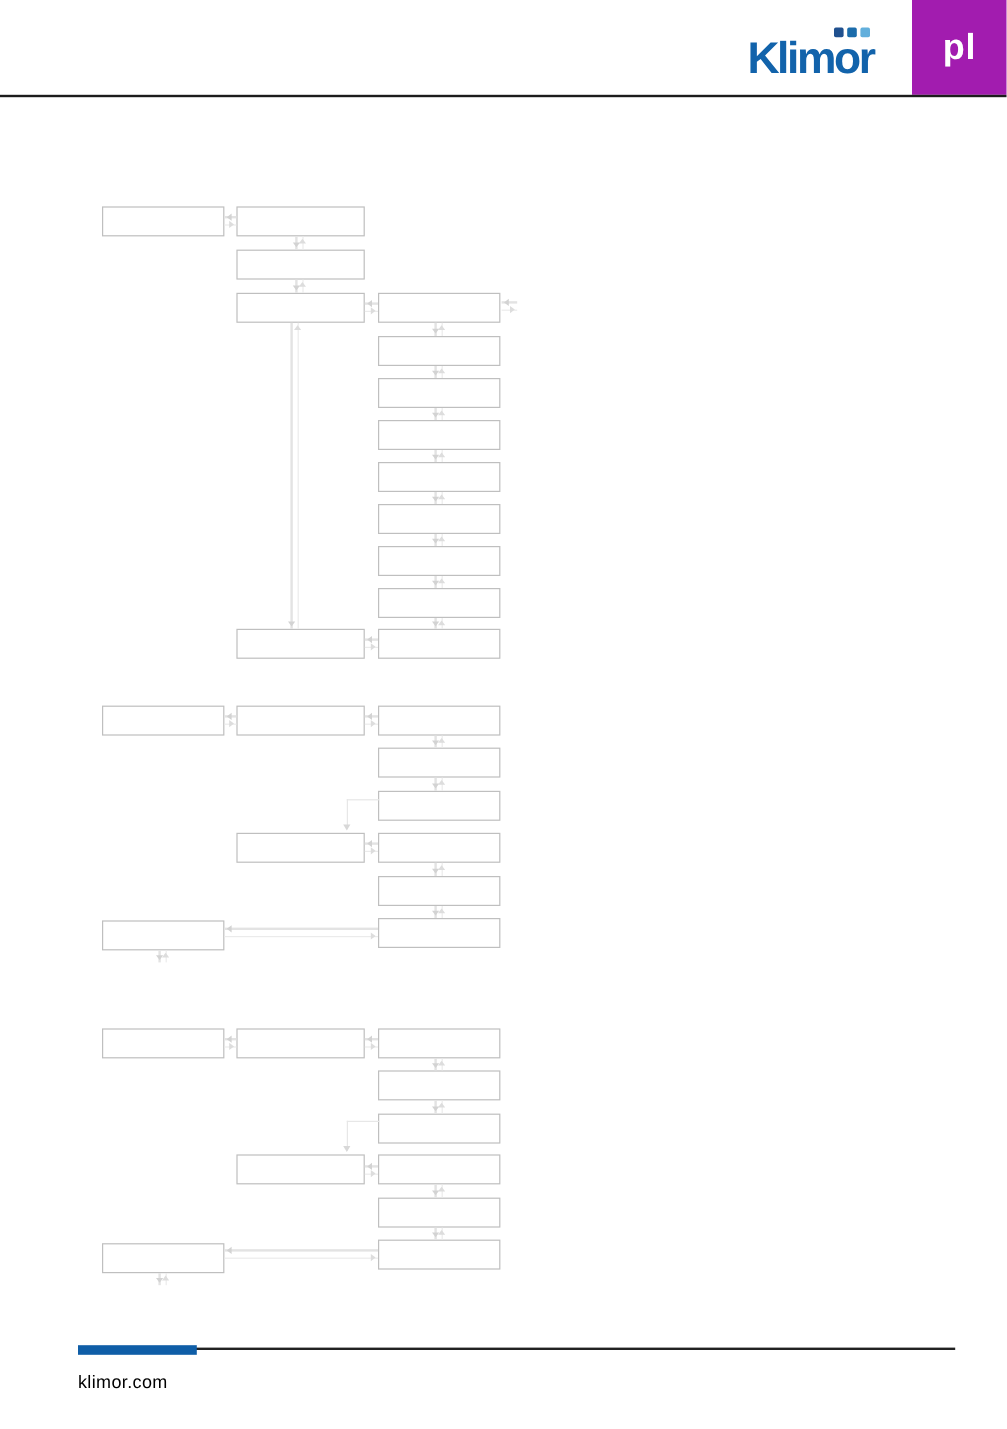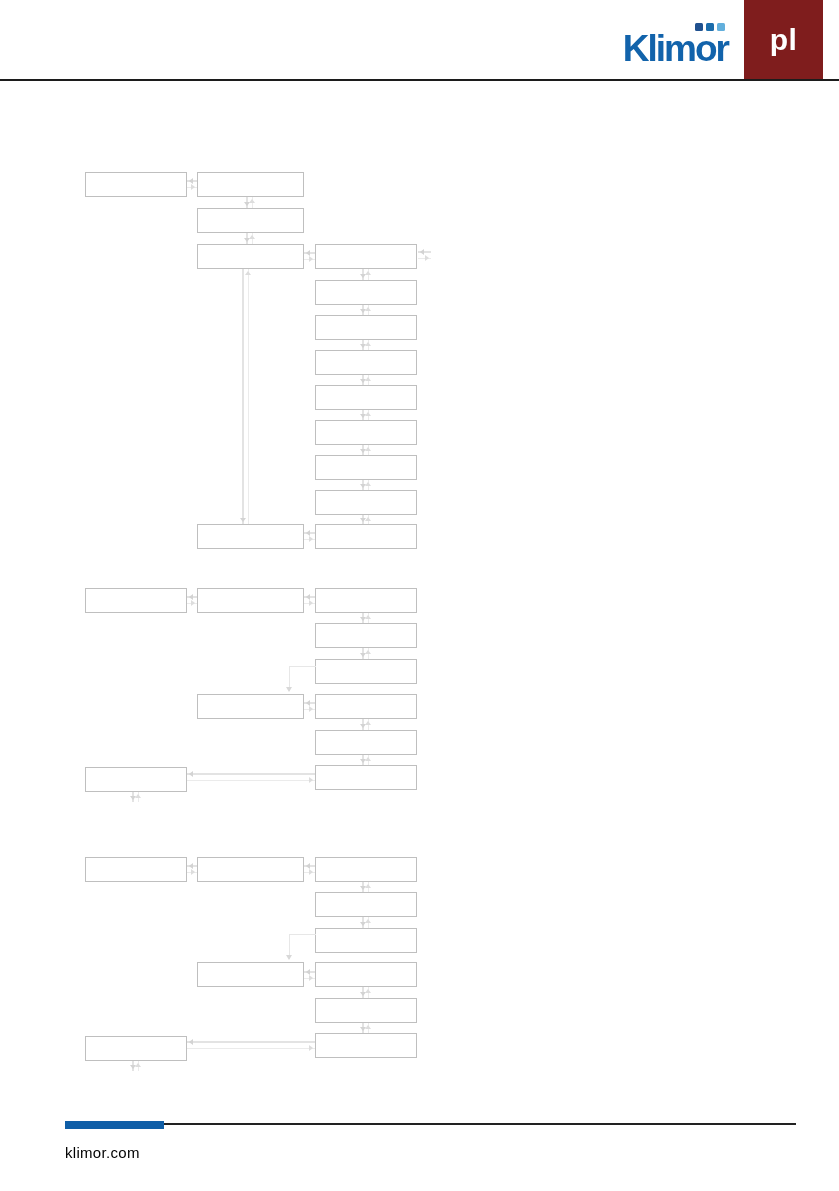--- a/index.html
+++ b/index.html
@@ -13,21 +13,21 @@
   .logo-dots { position:absolute; top:1px; right:3px; height:8px; }
   .logo-dots span { display:inline-block; width:8px; height:8px; margin-left:3px; border-radius:1.5px; vertical-align:top; }
   .logo-dots .d1 { background:#20518f; }
   .logo-dots .d2 { background:#1b6cab; }
   .logo-dots .d3 { background:#62afdc; }
   .logo-text {
     margin-top:8px; font-size:37px; font-weight:bold; letter-spacing:-2px;
     color:#1263ab; line-height:1;
   }
   .lang-box {
-    position:absolute; top:0; right:16px; width:79px; height:79px; background:#7f1d1d;
+    position:absolute; top:0; right:0; width:79px; height:79px; background:#a21caf;
     display:flex; align-items:center; justify-content:center;
   }
   .lang-box span { color:#ffffff; font-size:30px; font-weight:bold; letter-spacing:0.5px; }
   .header-rule { position:absolute; top:79px; left:0; width:839px; height:2px; background:#1c1c1c; }
 
   
   .box {
     position:absolute; width:102px; height:25px; box-sizing:border-box;
     background:#ffffff; border:1.3px solid #bfbfbf;
   }

